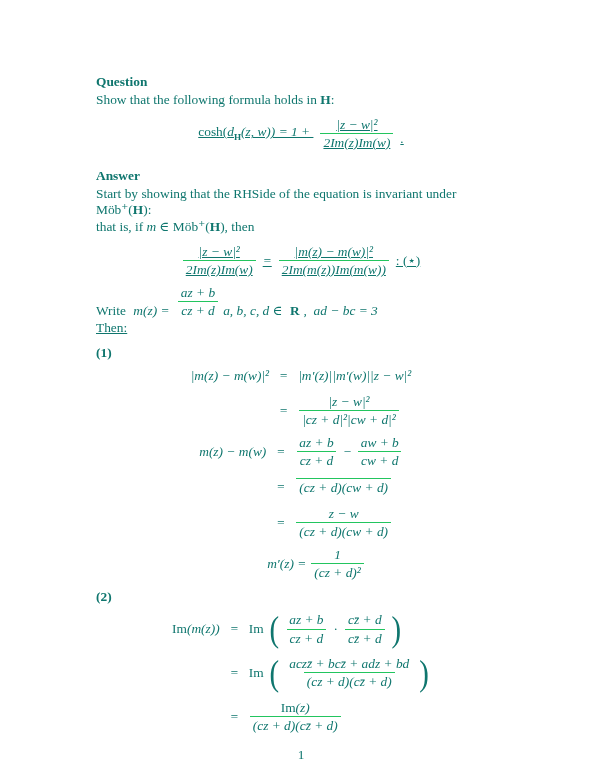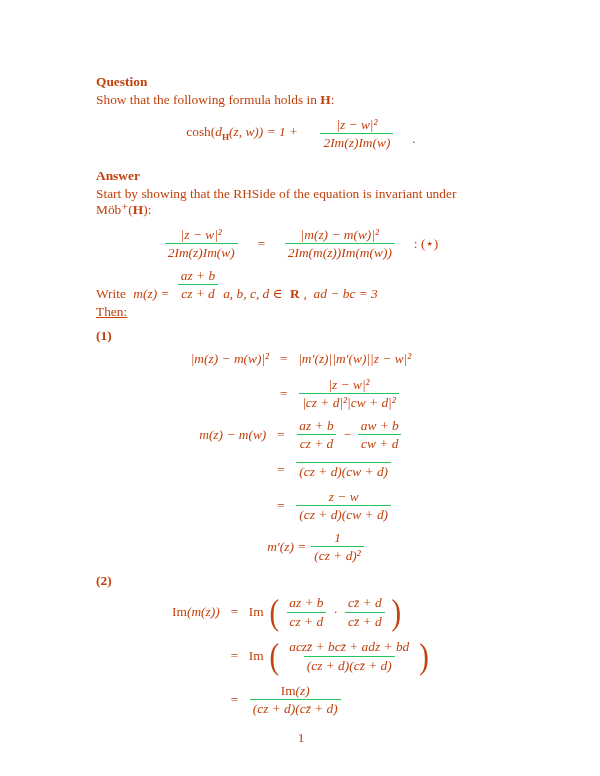--- a/index.html
+++ b/index.html
@@ -1,36 +1,36 @@
 <!DOCTYPE html>
 <html><head>
 <meta charset="utf-8">
 <style>
   html,body{margin:0;padding:0;background:#ffffff;}
   .page{
     width:600px;height:776px;box-sizing:border-box;
     padding:74px 94px 0 96px;
-    background:#ffffff;color:#c2410c;
+    background:#ffffff;color:#0f766e;
     font-family:"Liberation Serif","DejaVu Serif",serif;
     font-size:13.4px;line-height:1.18;
     overflow:hidden;
   }
   .head{font-weight:bold;margin:0 0 2px 0;}
   p.txt{margin:0 0 1px 0;}
   .mi{font-style:italic;}
   .rm{font-style:normal;}
   b{font-weight:bold;font-style:normal;}
   sub{font-size:0.68em;}
   .ul{text-decoration:underline;}
   .lbl{font-weight:bold;margin:9px 0 3px 0;}
 
   
   .disp{
     display:flex;justify-content:center;align-items:center;
-    gap:18px;margin:9px 0 7px 0;
+    gap:6px;margin:9px 0 7px 0;text-decoration:underline;
   }
   .seg{white-space:pre;}
 
   
   .frac{display:inline-flex;flex-direction:column;align-items:center;margin:0 1px;}
   .fr-n,.fr-d{line-height:1.15;padding:0 3px;white-space:pre;text-align:center;}
   .fr-d{border-top:1px solid #22c55e;padding-top:1px;}
   .fr-n{padding-bottom:1px;}
 
   
@@ -69,20 +69,21 @@
     <span class="seg"><span class="rm">cosh(</span><span>d</span><sub><b>H</b></sub><span>(z, w)) = 1 + </span></span>
     <span class="frac">
         <span class="fr-n">|z − w|²</span>
         <span class="fr-d">2Im(z)Im(w)</span>
       </span>
     <span class="period">.</span>
   </div>
 
   <div class="head" style="margin-top:18px;">Answer</div>
   <p class="txt"><span>Start by showing that the RHSide of the equation is invariant under Möb⁺(</span><b>H</b><span>):</span></p>
+  <p class="txt"><span>that is, if </span><span class="mi">m</span><span> ∈ Möb⁺(</span><b>H</b><span>), then</span></p>
 
   <div class="disp mi">
     <span class="frac">
         <span class="fr-n">|z − w|²</span>
         <span class="fr-d">2Im(z)Im(w)</span>
       </span>
     <span>=</span>
     <span class="frac">
         <span class="fr-n">|m(z) − m(w)|²</span>
         <span class="fr-d">2Im(m(z))Im(m(w))</span>

